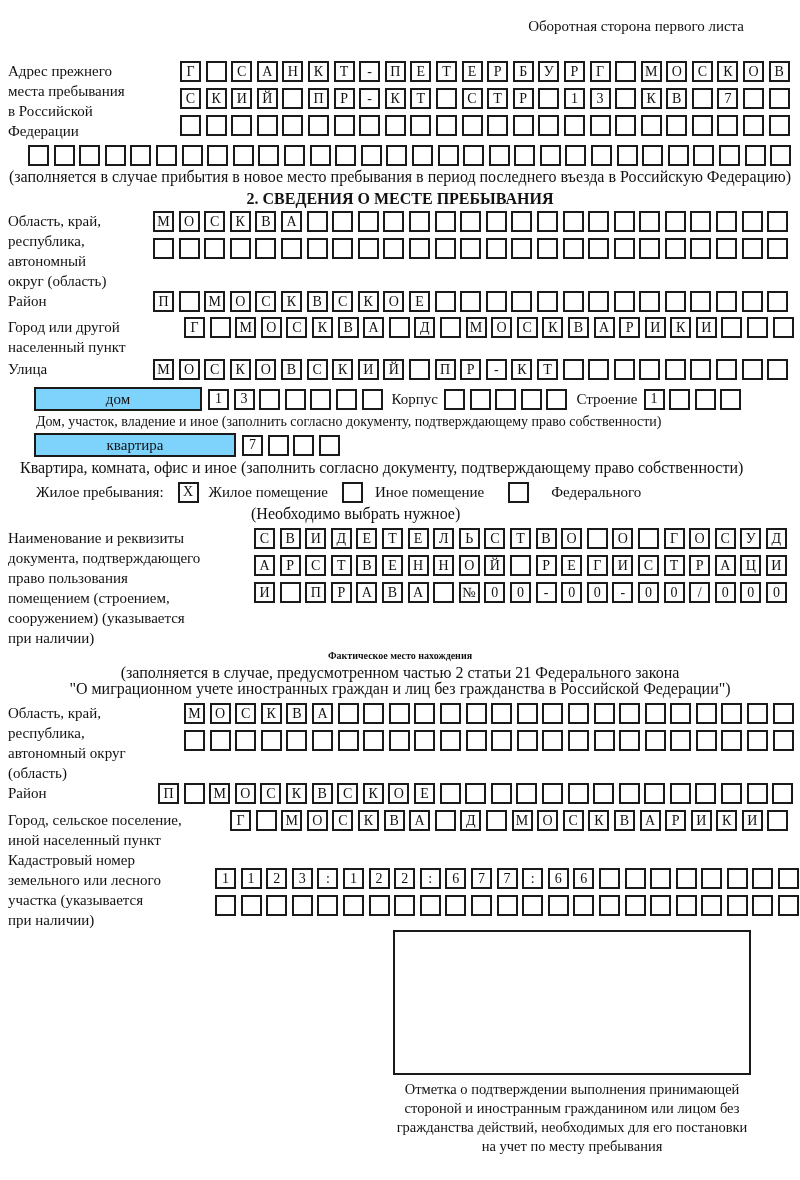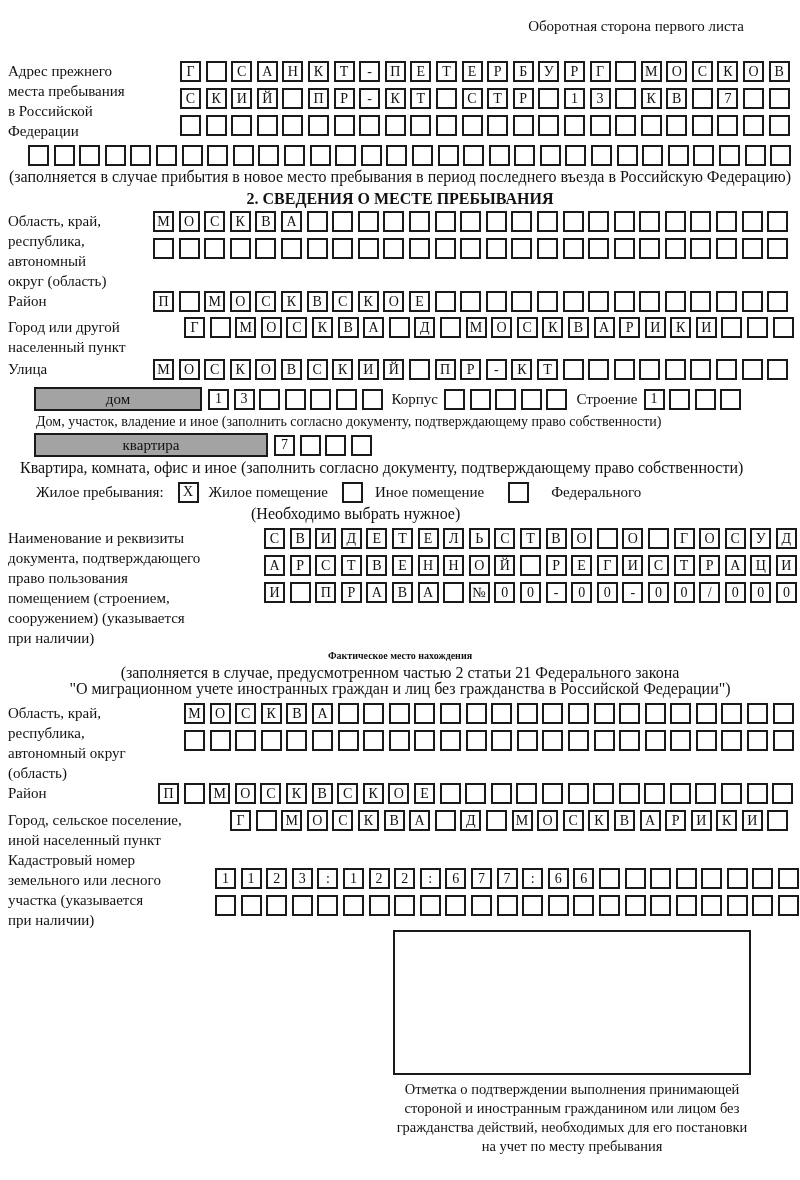--- a/index.html
+++ b/index.html
@@ -18,28 +18,28 @@
     flex:0 0 auto;width:21px;height:21px;box-sizing:border-box;
     border:2px solid #1a1a1a;display:flex;align-items:center;justify-content:center;
     font-size:14px;line-height:1;background:#fff;
   }
   .note{font-size:16px;line-height:16px;}
   .center{text-align:center;}
   .h2{font-size:16px;font-weight:bold;text-align:center;margin-top:5px;margin-bottom:3px;}
   .h3{font-size:10px;font-weight:bold;text-align:center;}
   .wide-box{
     box-sizing:border-box;border:2px solid #1a1a1a;height:24px;
-    display:flex;align-items:center;justify-content:center;font-size:15px;background:#a3a3a3;
+    display:flex;align-items:center;justify-content:center;font-size:15px;background:#7dd3fc;
   }
   .inline-row{display:flex;align-items:center;}
   .ilabel{font-size:15px;line-height:24px;}
   .stamp-box{box-sizing:border-box;border:2px solid #1a1a1a;background:#fff;}
   .caption{font-size:14.5px;line-height:19px;white-space:pre-line;text-align:center;}
   
-  .mt2{margin-top:2px;gap:10px;}.mt3{margin-top:3px;}.mt4{margin-top:4px;}.mt5{margin-top:5px;}
+  .mt2{margin-top:2px;}.mt3{margin-top:3px;}.mt4{margin-top:4px;}.mt5{margin-top:5px;}
   .mt6{margin-top:6px;}.mt26{margin-top:26px;}
   .mb2{margin-bottom:2px;}.mb3{margin-bottom:3px;}.mb4{margin-bottom:4px;}
   .mb5{margin-bottom:5px;}.mb6{margin-bottom:6px;}.mb7{margin-bottom:7px;}
 </style>
 </head>
 <body>
 
 <div class="page">
 
   <div class="hdr">Оборотная сторона первого листа</div>
@@ -345,21 +345,21 @@
     <div style="margin-left:6px;" class="boxrow">
         <span class="cbox">1</span>
         <span class="cbox"></span>
         <span class="cbox"></span>
         <span class="cbox"></span>
       </div>
   </div>
   <div class="note mb3" style="margin-left:28px;font-size:14px;">Дом, участок, владение и иное (заполнить согласно документу, подтверждающему право собственности)</div>
 
   <div class="inline-row mb3" style="margin-left:26px;">
-    <div class="wide-box" style="width:234px;">квартира</div>
+    <div class="wide-box" style="width:202px;">квартира</div>
     <div style="margin-left:6px;" class="boxrow">
         <span class="cbox">7</span>
         <span class="cbox"></span>
         <span class="cbox"></span>
         <span class="cbox"></span>
       </div>
   </div>
   <div class="note mb4" style="margin-left:12px;font-size:16px;">Квартира, комната, офис и иное (заполнить согласно документу, подтверждающему право собственности)</div>
 
   <div class="inline-row mb2" style="margin-left:28px;">

